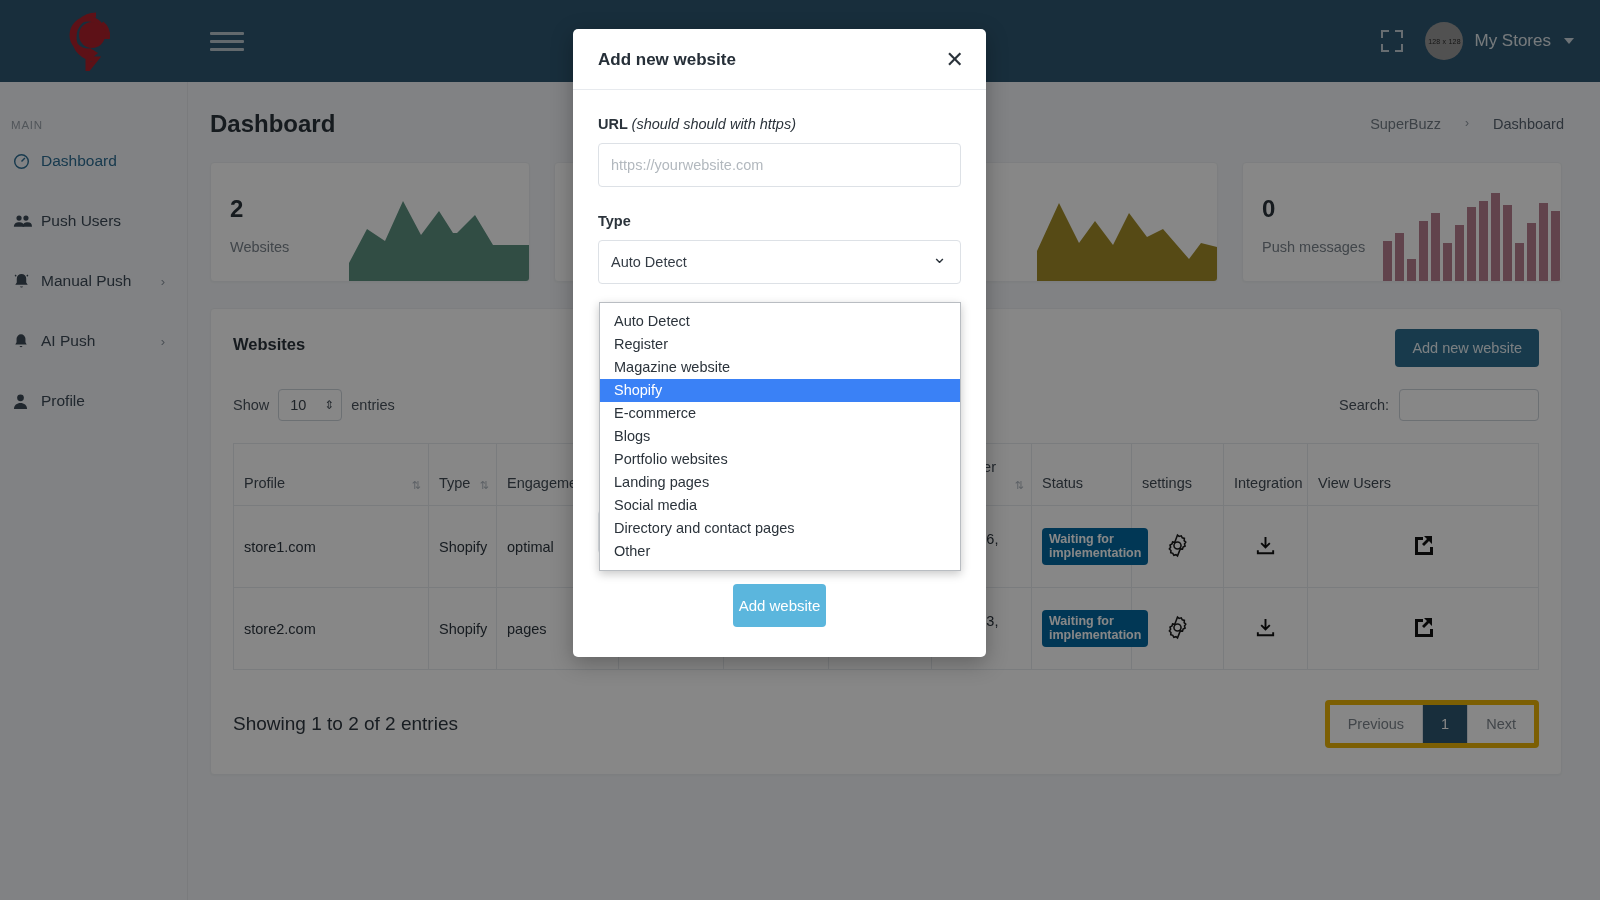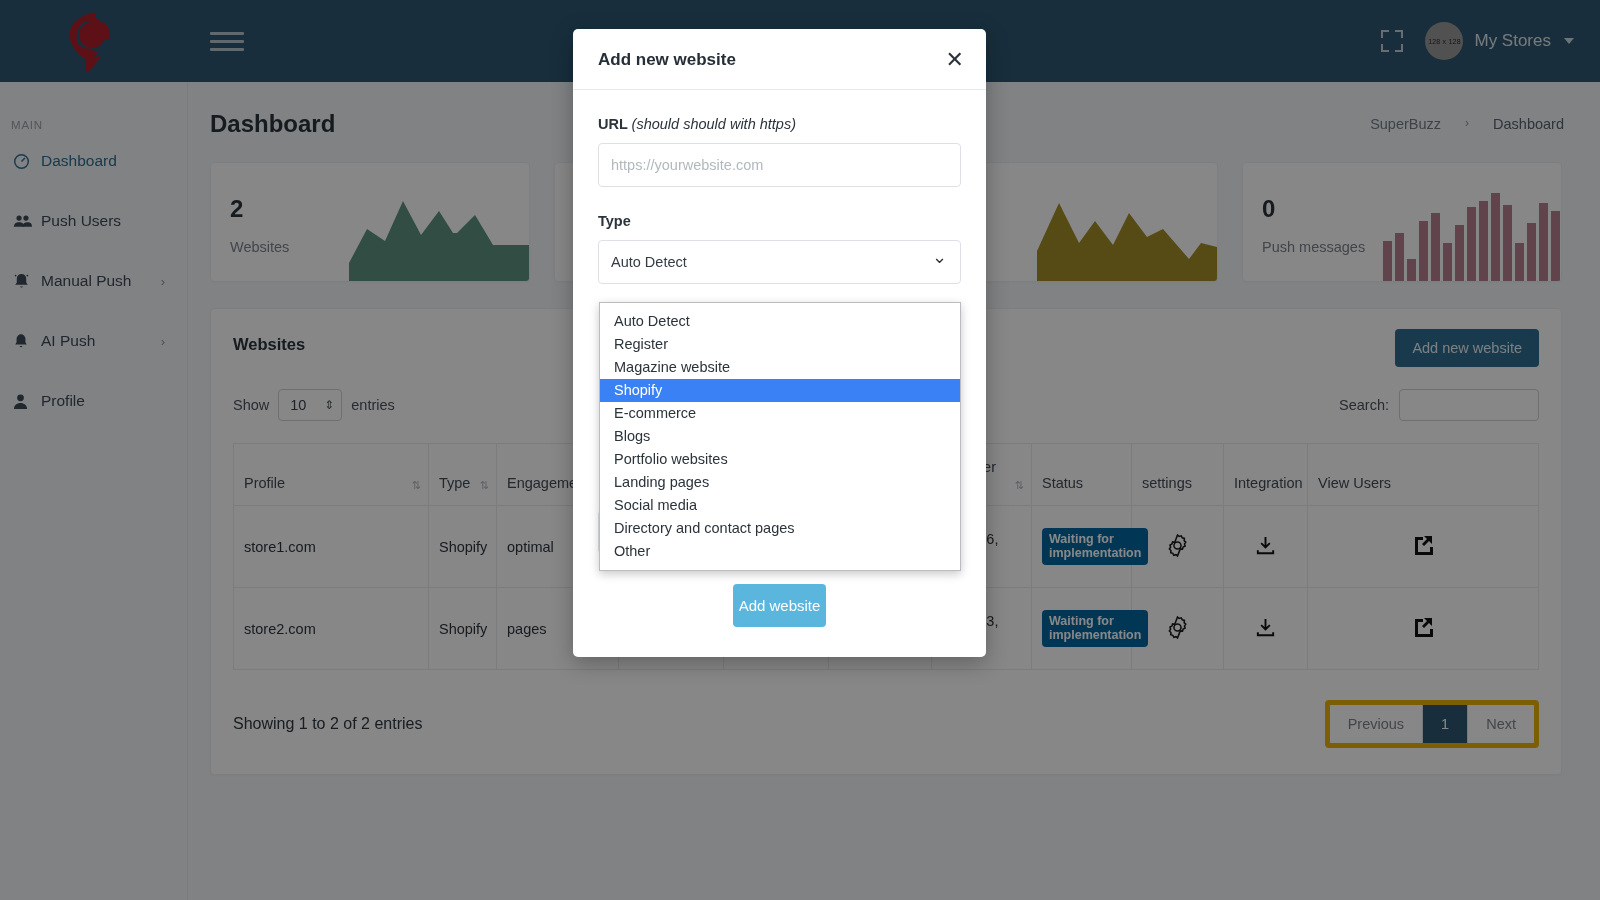--- a/index.html
+++ b/index.html
@@ -141,21 +141,21 @@
     padding: 12px 10px; height:82px; vertical-align:middle;
   }
   td.ctr { text-align:center; }
   .badge {
     display:inline-block; background:#0369a1; color:#fff;
     font-size:12.5px; font-weight:700; border-radius:4px; padding:5px 7px; line-height:1.1;
   }
   .ico-btn { cursor:pointer; display:inline-block; }
 
   .dt-foot { display:flex; align-items:center; margin-top:30px; }
-  .dt-info { font-size:16px; color:#2f3840; }
+  .dt-info { font-size:19px; color:#2f3840; }
   .pager { margin-left:auto; display:flex; border:5px solid #eab308; border-radius:4px; overflow:hidden; }
   .pager div {
     padding: 11px 18px; font-size:14.5px; color:#7d858d; cursor:pointer;
     border-right:1px solid #dfe3e8; background:#fff;
   }
   .pager div:last-child { border-right:none; }
   .pager div.on { background:#2e5871; color:#fff; }
 
   
   .modal {

